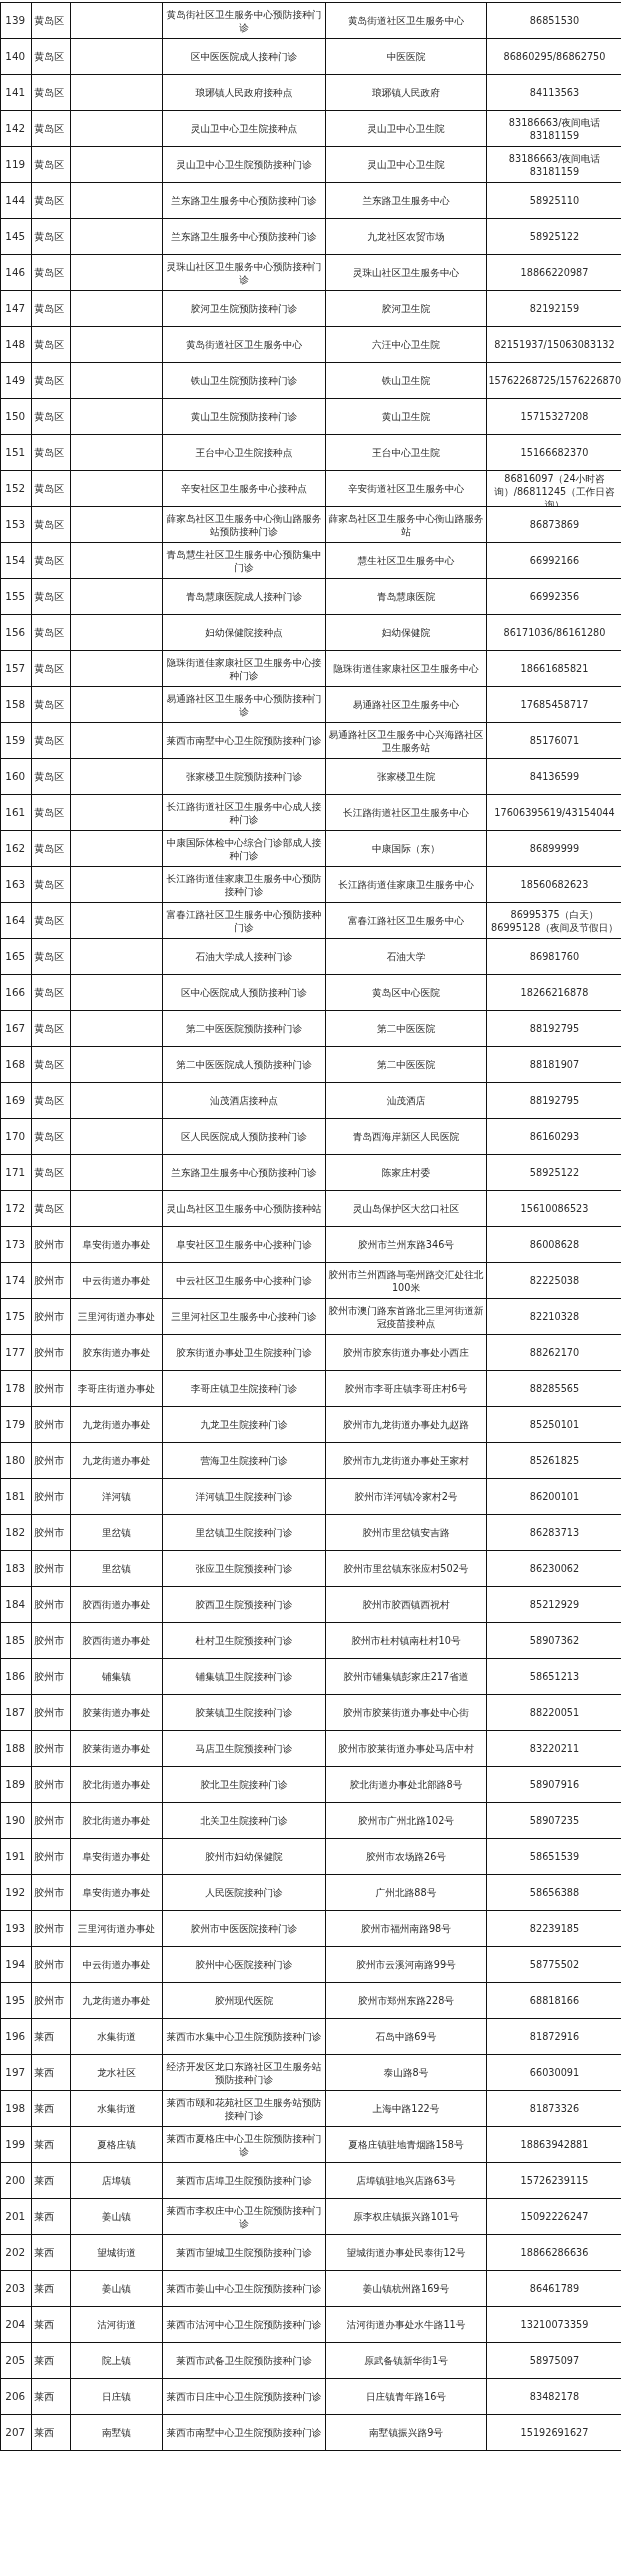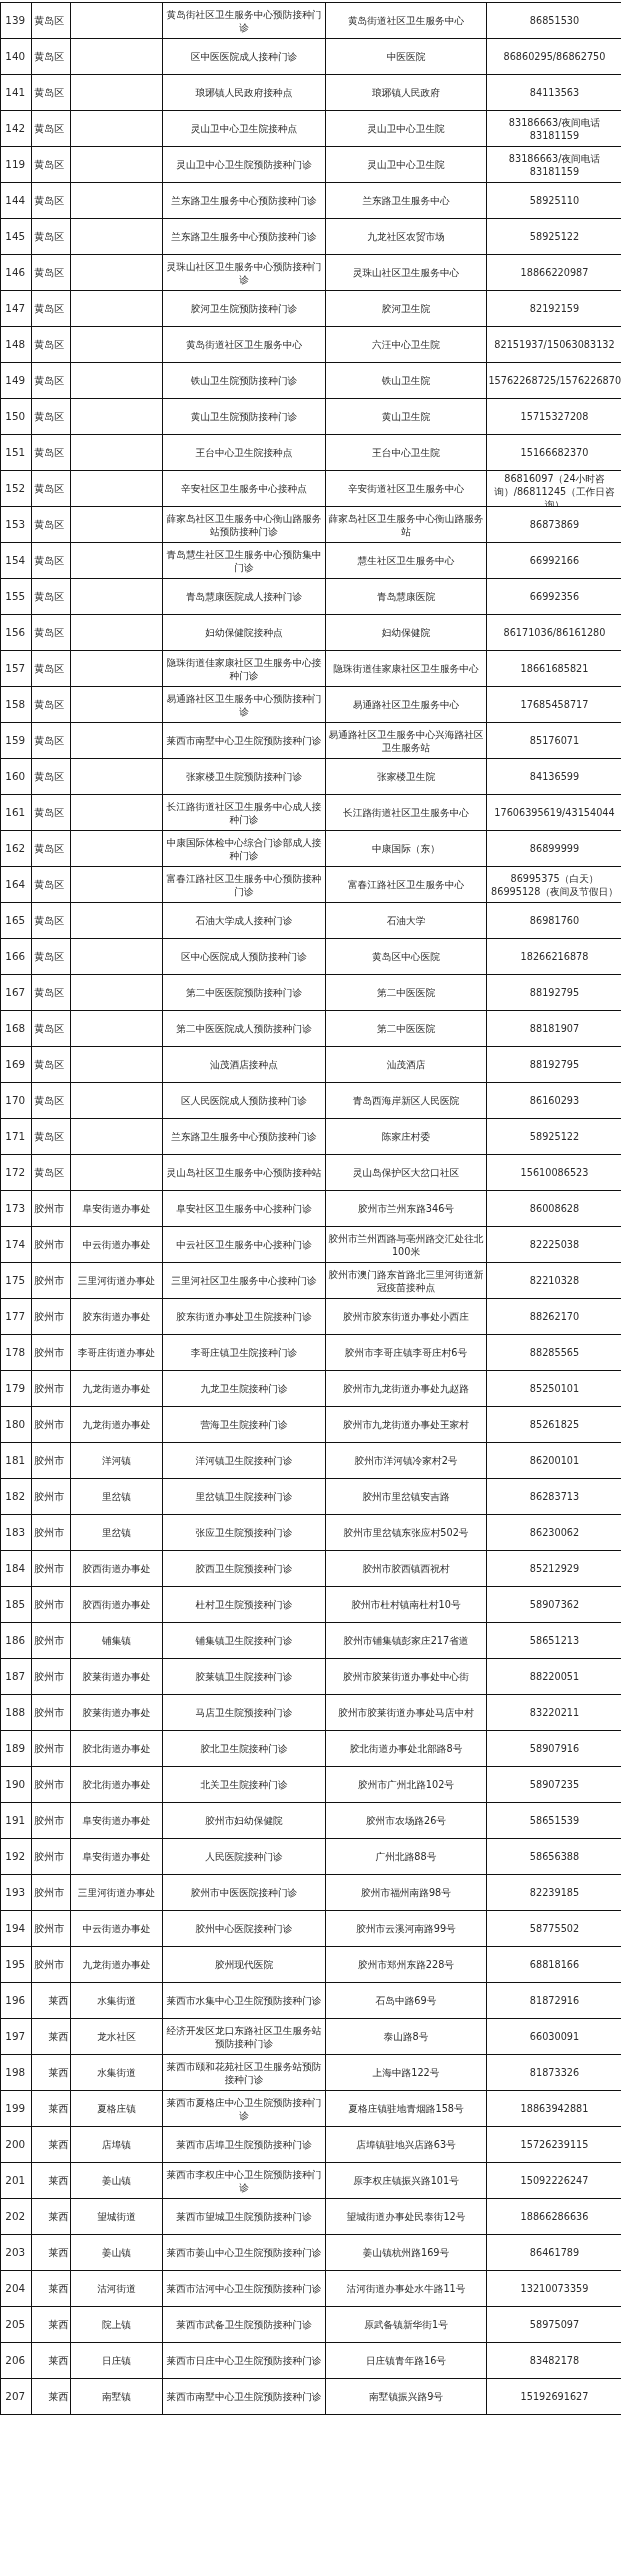--- a/index.html
+++ b/index.html
@@ -3,21 +3,21 @@
 <meta charset="utf-8">
 <style>
   html, body { margin: 0; padding: 0; background: #ffffff; }
   body { width: 622px; height: 2576px; overflow: hidden; position: relative;
          font-family: "DejaVu Sans", "Liberation Sans", sans-serif; color: #2a2a2a; }
   .tbl { position: absolute; left: 0; top: 2.2px; width: 622px; border-collapse: collapse; table-layout: fixed; }
   .tbl td { border: 1.1px solid #111; padding: 0 1.4px; text-align: center; vertical-align: middle;
             height: 35px; font-size: 9.7px; line-height: 13px; overflow: hidden; }
   .tbl td.c-no { text-align: left; padding-left: 4.3px; font-size: 10.4px; }
   .tbl td.c-dist { font-size: 10px; text-align: left; padding-left: 2.2px; }
-  .tbl td.c-dist.center { text-align: right; }
+  .tbl td.c-dist.center { text-align: left; }
   .tbl td.c-phone { font-size: 9.7px; letter-spacing: 0; }
   .cellwrap { max-height: 34px; overflow: hidden; }
   col.w-no { width: 31px; } col.w-dist { width: 39px; } col.w-street { width: 92px; }
   col.w-site { width: 163px; } col.w-addr { width: 161px; } col.w-phone { width: 136px; }
 </style>
 </head>
 <body>
 
 <table class="tbl">
   <colgroup>
@@ -504,20 +504,40 @@
         </td>
         <td class="c-addr">
           <div class="cellwrap">中康国际（东）</div>
         </td>
         <td class="c-phone">
           <div class="cellwrap">86899999</div>
         </td>
       </tr>
       <tr>
         <td class="c-no">
+          <div class="cellwrap">163</div>
+        </td>
+        <td class="c-dist">
+          <div class="cellwrap">黄岛区</div>
+        </td>
+        <td class="c-street">
+          <div class="cellwrap"></div>
+        </td>
+        <td class="c-site">
+          <div class="cellwrap">长江路街道佳家康卫生服务中心预防接种门诊</div>
+        </td>
+        <td class="c-addr">
+          <div class="cellwrap">长江路街道佳家康卫生服务中心</div>
+        </td>
+        <td class="c-phone">
+          <div class="cellwrap">18560682623</div>
+        </td>
+      </tr>
+      <tr>
+        <td class="c-no">
           <div class="cellwrap">164</div>
         </td>
         <td class="c-dist">
           <div class="cellwrap">黄岛区</div>
         </td>
         <td class="c-street">
           <div class="cellwrap"></div>
         </td>
         <td class="c-site">
           <div class="cellwrap">富春江路社区卫生服务中心预防接种门诊</div>

